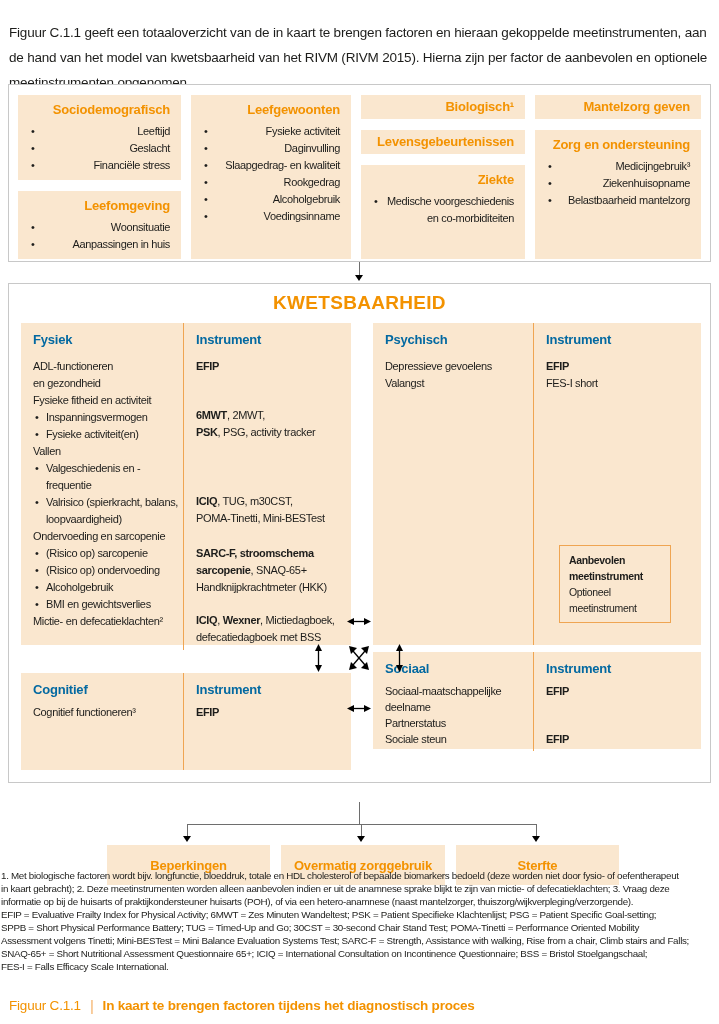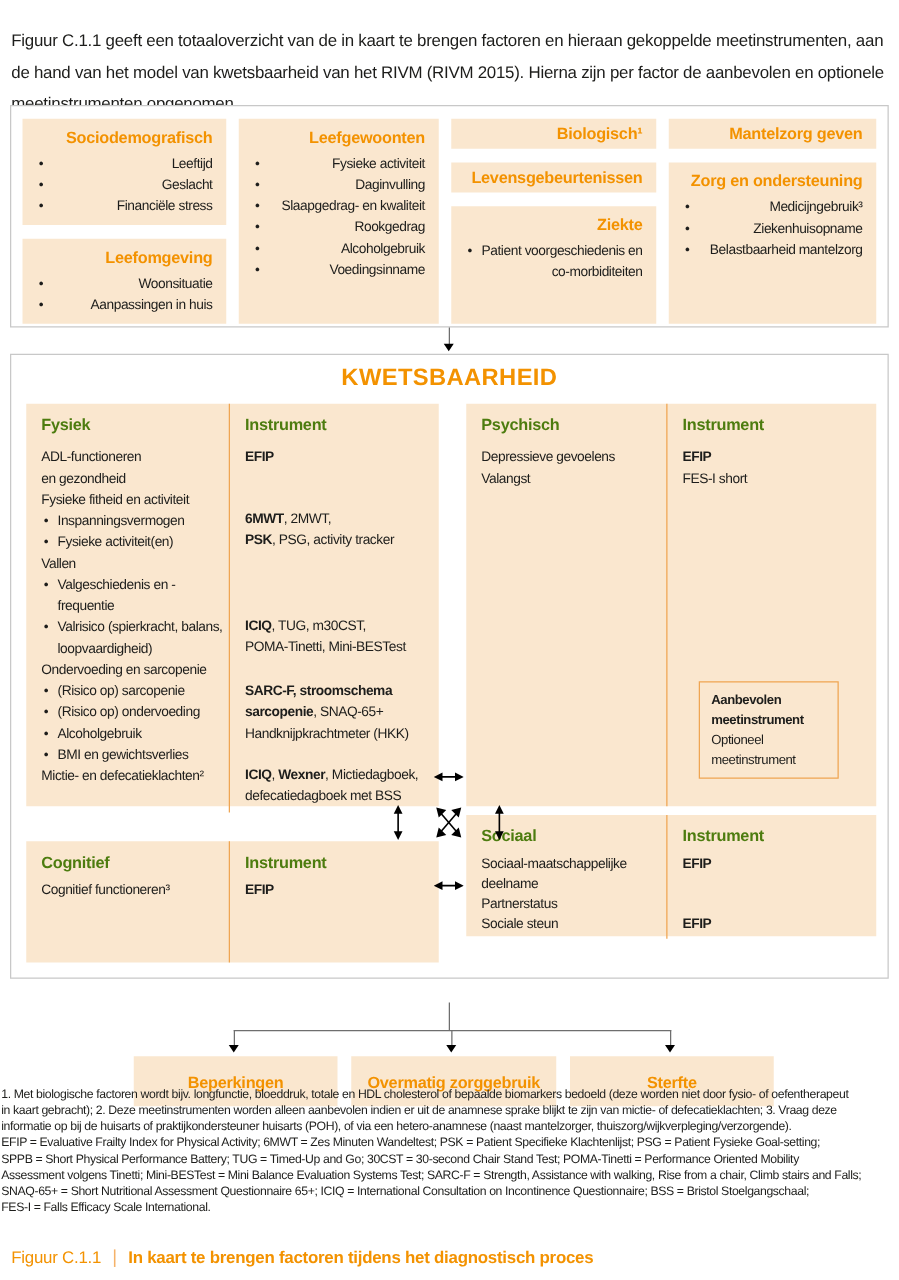--- a/index.html
+++ b/index.html
@@ -26,21 +26,21 @@
   
   .box2{top:283px;height:500px;}
   .kwtitle{position:absolute;left:0;top:8px;width:100%;text-align:center;color:#f39200;font-weight:bold;font-size:19px;letter-spacing:0.3px;}
   .quad{position:absolute;background:#fae7cf;display:grid;}
   .qTL{left:12px;top:39px;width:330px;height:322px;grid-template-columns:162px 1fr;}
   .qTR{left:364px;top:39px;width:328px;height:322px;grid-template-columns:160px 1fr;}
   .qBL{left:12px;top:389px;width:330px;height:97px;grid-template-columns:162px 1fr;}
   .qBR{left:364px;top:368px;width:328px;height:97px;grid-template-columns:160px 1fr;}
   .qcol{padding:8px 4px 4px 12px;box-sizing:border-box;}
   .qcol.instr{border-left:1px solid #efa552;}
-  .qhd{color:#4d7c0f;font-weight:bold;font-size:13px;letter-spacing:-0.2px;line-height:17px;margin-bottom:10px;}
+  .qhd{color:#0369a1;font-weight:bold;font-size:13px;letter-spacing:-0.2px;line-height:17px;margin-bottom:10px;}
   .tight .ln{line-height:16px;}
   .tight .qhd{margin-bottom:6px;}
   .iblock{margin-top:0;}
   
   .legend{position:absolute;left:550px;top:261px;width:112px;border:1px solid #efa552;box-sizing:border-box;
           padding:6px 9px;font-size:10.5px;letter-spacing:-0.35px;line-height:16px;white-space:normal;}
   
   .relarrow{position:absolute;}
   
   .conn2{position:absolute;left:0;top:802px;width:719px;height:85px;}
@@ -90,21 +90,21 @@
     </div>
     <div class="tcol">
       <div class="pbox hdonly">
         <div class="hd">Biologisch¹</div>
       </div>
       <div class="pbox hdonly">
         <div class="hd">Levensgebeurtenissen</div>
       </div>
       <div class="pbox grow">
         <div class="hd">Ziekte</div>
-        <div class="ln bl wrap">Patient voorgeschiedenis en co-morbiditeiten</div>
+        <div class="ln bl wrap">Medische voorgeschiedenis en co-morbiditeiten</div>
       </div>
     </div>
     <div class="tcol">
       <div class="pbox hdonly">
         <div class="hd">Mantelzorg geven</div>
       </div>
       <div class="pbox grow">
         <div class="hd">Zorg en ondersteuning</div>
         <div class="ln bl">Medicijngebruik³</div>
         <div class="ln bl">Ziekenhuisopname</div>
@@ -244,21 +244,21 @@
     <div class="tri-down" style="left:532px;top:34px;"></div>
     <div class="obox" style="left:107px;width:163px;">Beperkingen</div>
     <div class="obox" style="left:281px;width:164px;">Overmatig zorggebruik</div>
     <div class="obox" style="left:456px;width:163px;">Sterfte</div>
   </div>
 
   <div class="foot">
     <div>1. Met biologische factoren wordt bijv. longfunctie, bloeddruk, totale en HDL cholesterol of bepaalde biomarkers bedoeld (deze worden niet door fysio- of oefentherapeut</div>
     <div>in kaart gebracht); 2. Deze meetinstrumenten worden alleen aanbevolen indien er uit de anamnese sprake blijkt te zijn van mictie- of defecatieklachten; 3. Vraag deze</div>
     <div>informatie op bij de huisarts of praktijkondersteuner huisarts (POH), of via een hetero-anamnese (naast mantelzorger, thuiszorg/wijkverpleging/verzorgende).</div>
-    <div>EFIP = Evaluative Frailty Index for Physical Activity; 6MWT = Zes Minuten Wandeltest; PSK = Patient Specifieke Klachtenlijst; PSG = Patient Fysieke Goal-setting;</div>
+    <div>EFIP = Evaluative Frailty Index for Physical Activity; 6MWT = Zes Minuten Wandeltest; PSK = Patient Specifieke Klachtenlijst; PSG = Patient Specific Goal-setting;</div>
     <div>SPPB = Short Physical Performance Battery; TUG = Timed-Up and Go; 30CST = 30-second Chair Stand Test; POMA-Tinetti = Performance Oriented Mobility</div>
     <div>Assessment volgens Tinetti; Mini-BESTest = Mini Balance Evaluation Systems Test; SARC-F = Strength, Assistance with walking, Rise from a chair, Climb stairs and Falls;</div>
     <div>SNAQ-65+ = Short Nutritional Assessment Questionnaire 65+; ICIQ = International Consultation on Incontinence Questionnaire; BSS = Bristol Stoelgangschaal;</div>
     <div>FES-I = Falls Efficacy Scale International.</div>
   </div>
 
   <div class="caption">
     <span>Figuur C.1.1</span>
     <span class="sep">|</span>
     <span class="cap-title">In kaart te brengen factoren tijdens het diagnostisch proces</span>

